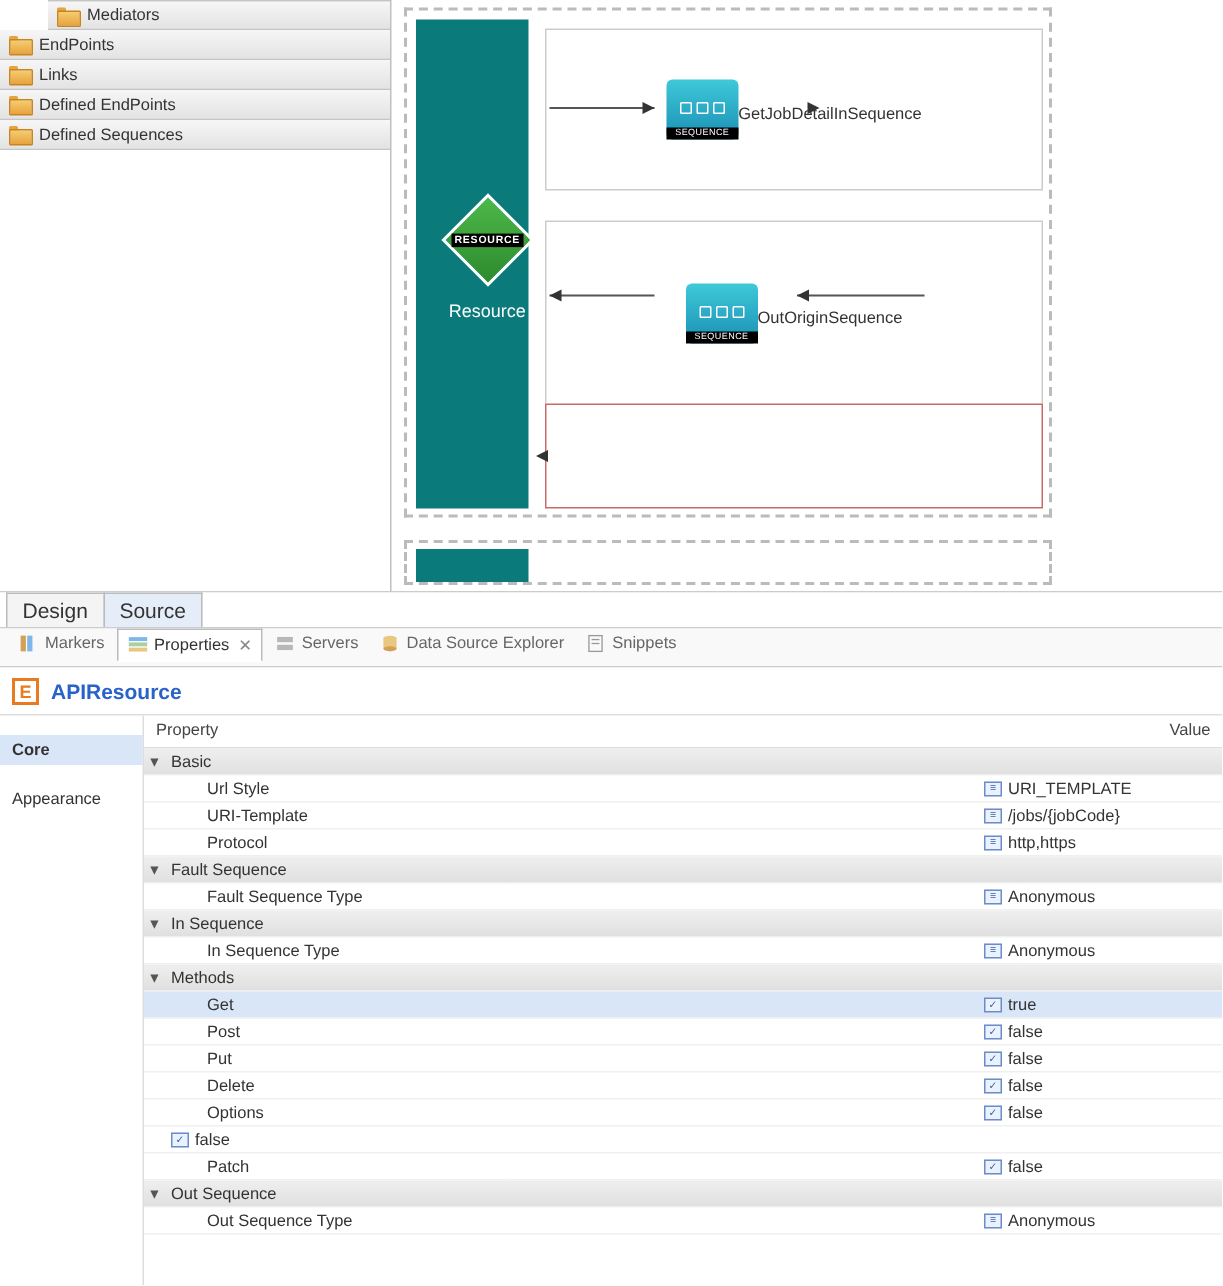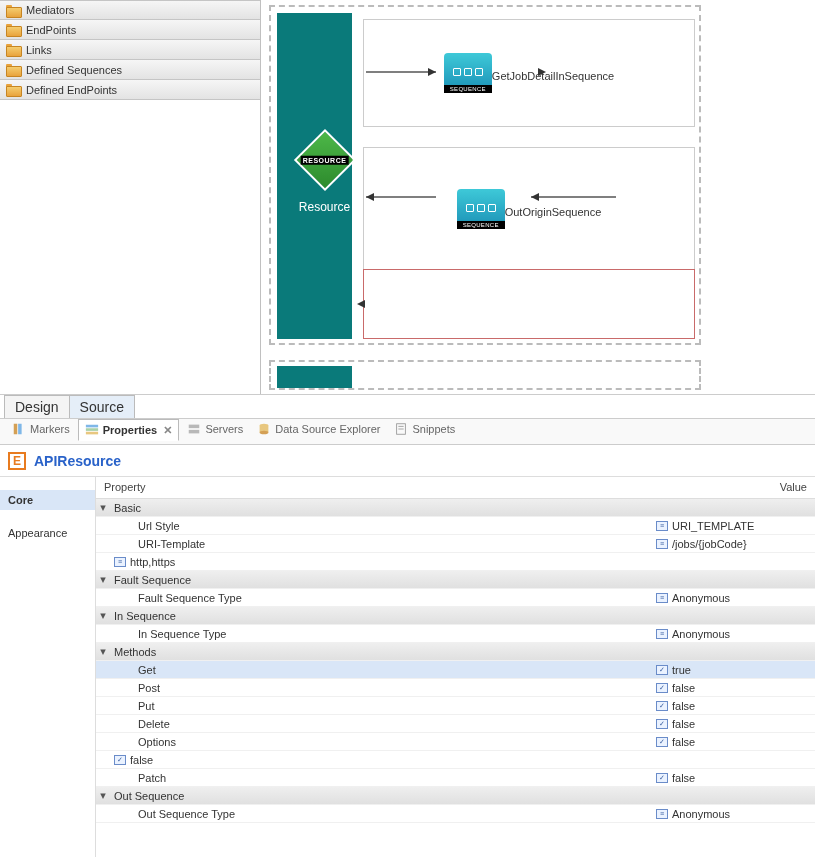--- a/index.html
+++ b/index.html
@@ -13,21 +13,21 @@
 
 .palette { width: 261px; display: flex; flex-direction: column; border-right: 1px solid #c0c0c0; }
 .palette-item {
   display: flex; align-items: center; gap: 6px;
   height: 20px; padding: 2px 6px;
   background: linear-gradient(to bottom, #f6f6f6, #e3e3e3);
   border-bottom: 1px solid #c5c5c5;
   cursor: pointer;
   font-size: 11px; color: #333;
 }
-.palette-item:first-child { border-top: 1px solid #c5c5c5; }
+.palette-item:first-child { border-top: 1px solid #c5c5c5; margin-left: 32px; }
 .folder-icon { width: 14px; height: 11px; position: relative; }
 .folder-icon::before {
   content: ""; position: absolute; top: 0; left: 0; width: 6px; height: 3px;
   background: #e8a33d; border-radius: 1px 1px 0 0;
 }
 .folder-icon::after {
   content: ""; position: absolute; top: 2px; left: 0; width: 14px; height: 9px;
   background: linear-gradient(to bottom, #f5cd6f, #e8a33d);
   border: 1px solid #c78522; border-radius: 1px;
 }
@@ -92,21 +92,21 @@
 .arrow-head { fill: #333; }
 
 
 .editor-tabs { height: 24px; background: #fff; border-bottom: 1px solid #ccc; display: flex; align-items: flex-end; padding-left: 4px; }
 .editor-tab { padding: 3px 10px; font-size: 14px; border: 1px solid #bbb; border-bottom: none; background: #f4f4f4; margin-right: -1px; cursor: pointer; }
 .editor-tab.active { background: #e5eef8; }
 
 
 .view-tabs { height: 26px; border-bottom: 1px solid #ccc; background: #f9f9f9; display: flex; align-items: flex-start; padding: 0 6px; gap: 2px; }
 .view-tab { display: flex; align-items: center; gap: 4px; padding: 3px 6px; font-size: 11px; color: #666; cursor: pointer; }
-.view-tab.active { background: #fff; border: 1px solid #bbb; border-bottom: 1px solid #fff; color: #333; font-weight: bold; }
+.view-tab.active { background: #fff; border: 1px solid #bbb; border-bottom: 1px solid #fff; color: #333; }
 .tab-icon { width: 14px; height: 14px; display: inline-block; }
 .close-x { font-size: 11px; color: #888; margin-left: 2px; cursor: pointer; }
 
 
 .props-header { height: 32px; display: flex; align-items: center; gap: 8px; padding: 0 8px; border-bottom: 1px solid #ddd; background: #fff; }
 .props-header-icon {
   width: 18px; height: 18px; border: 2px solid #e87b1f; background: #fff;
   display: flex; align-items: center; justify-content: center; font-weight: bold; color: #e87b1f; font-size: 12px;
 }
 .props-header-title { font-size: 14px; font-weight: 600; color: #2962c9; }
@@ -148,25 +148,25 @@
       <div class="palette-item">
         <span class="folder-icon"></span>
         <span>EndPoints</span>
       </div>
       <div class="palette-item">
         <span class="folder-icon"></span>
         <span>Links</span>
       </div>
       <div class="palette-item">
         <span class="folder-icon"></span>
-        <span>Defined Sequences</span>
+        <span>Defined EndPoints</span>
       </div>
       <div class="palette-item">
         <span class="folder-icon"></span>
-        <span>Defined EndPoints</span>
+        <span>Defined Sequences</span>
       </div>
     </div>
 
     <div class="canvas-wrap">
       <div class="canvas-inner">
 
         <div class="resource-dashed">
           <div class="resource-block">
             <div class="resource-icon">
               <span>RESOURCE</span>
@@ -301,20 +301,21 @@
       <div class="pt-row indent-1">
         <span class="toggle"></span>
         <span class="plabel">URI-Template</span>
         <span class="pvalue">
             <span class="val-chip">≡</span>
             <span>/jobs/{jobCode}</span>
           </span>
       </div>
       <div class="pt-row indent-1">
         <span class="toggle"></span>
+        <span class="plabel">Protocol</span>
         <span class="pvalue">
             <span class="val-chip">≡</span>
             <span>http,https</span>
           </span>
       </div>
 
       <div class="pt-row section">
         <span class="toggle">▾</span>
         <span class="plabel">Fault Sequence</span>
       </div>

